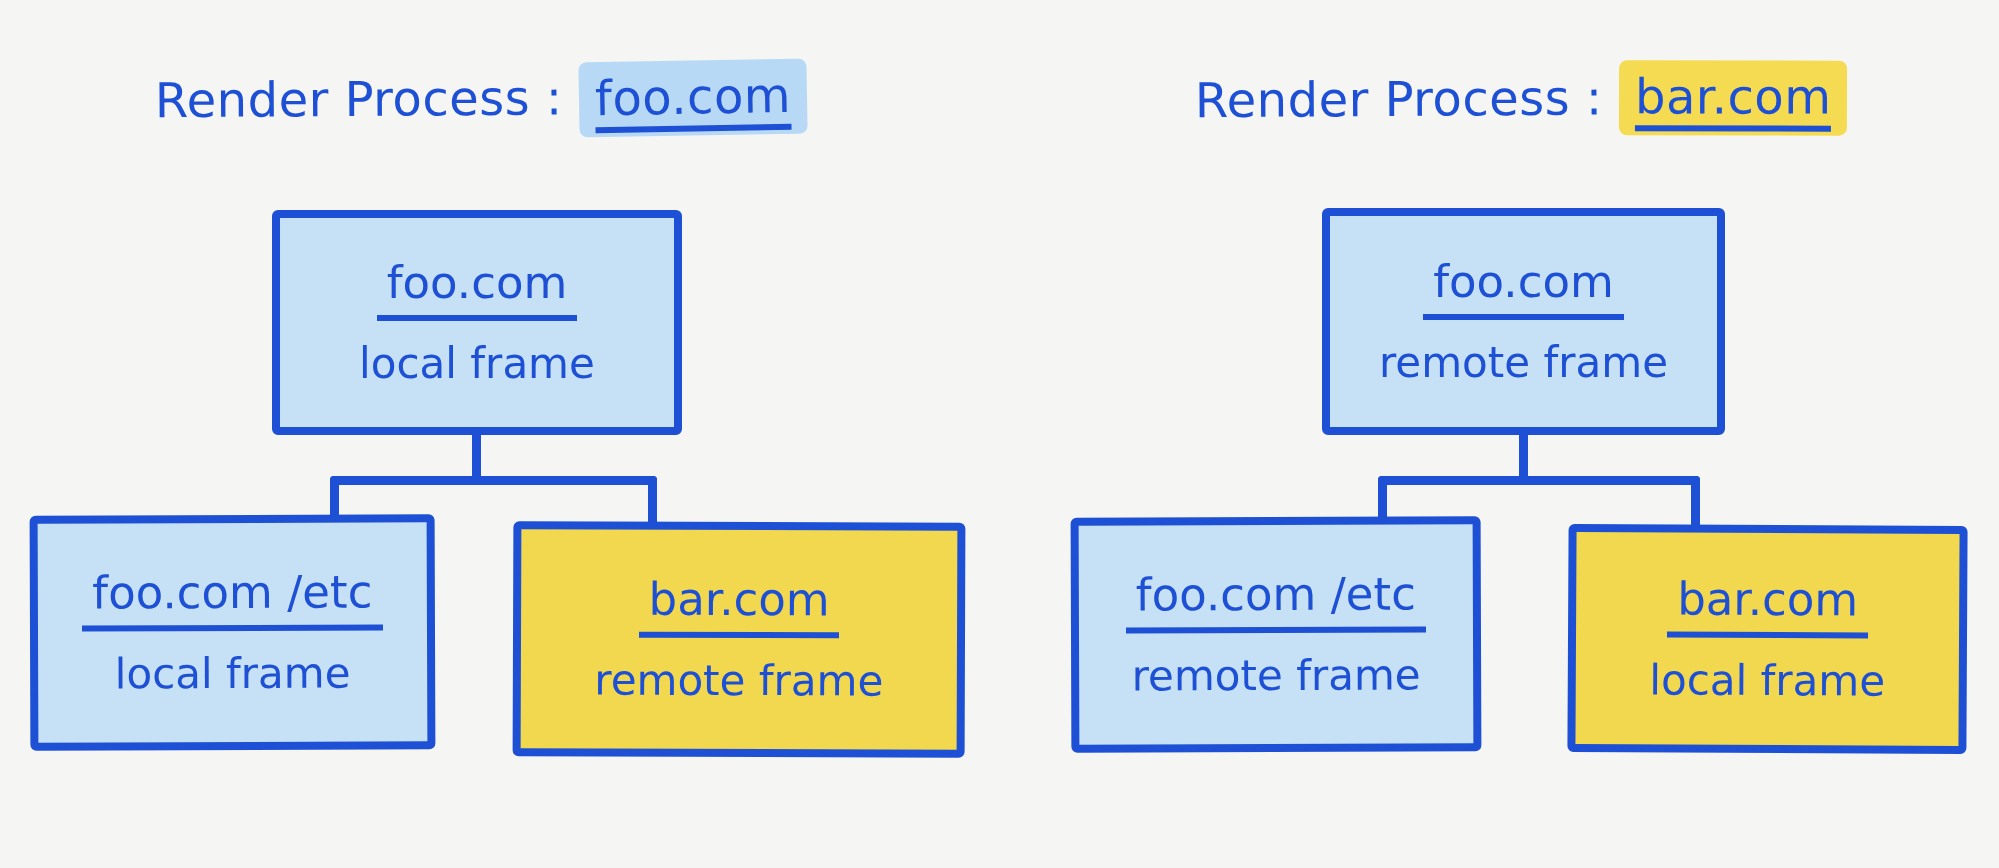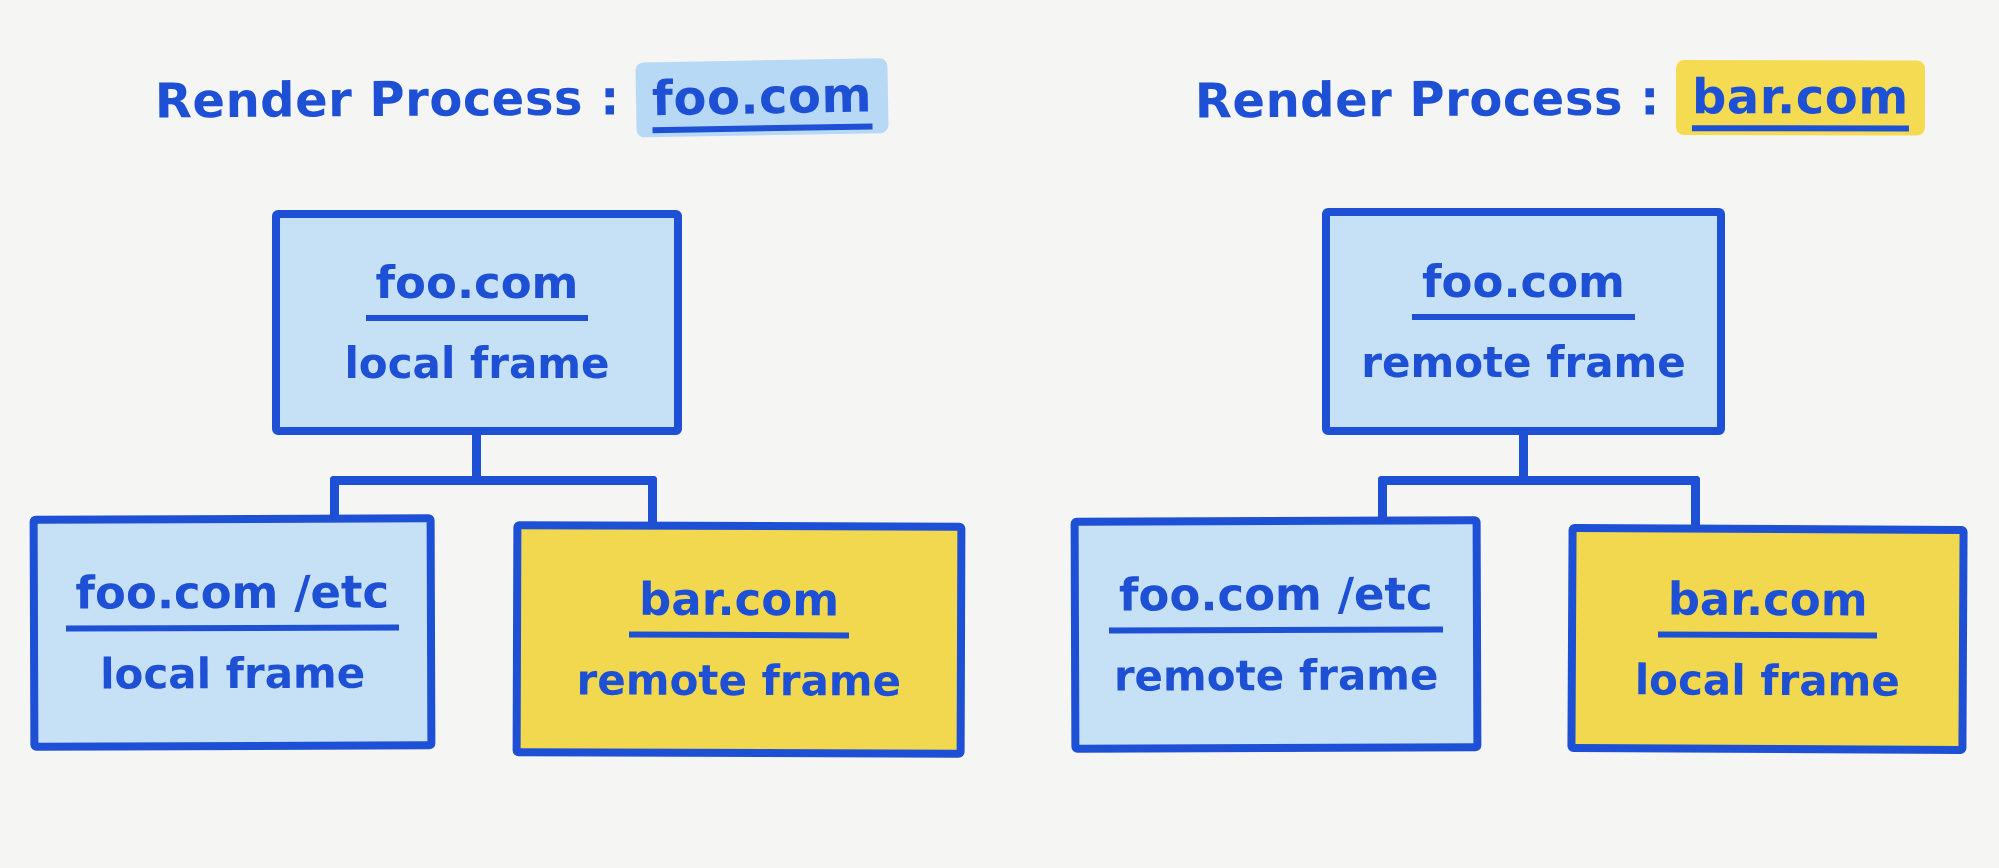--- a/index.html
+++ b/index.html
@@ -12,21 +12,21 @@
   }
   * { margin: 0; padding: 0; box-sizing: border-box; }
   html, body { background: var(--bg); }
   .canvas {
     position: relative;
     width: 1999px;
     height: 868px;
     background: var(--bg);
     overflow: hidden;
     font-family: "DejaVu Sans", "Liberation Sans", sans-serif;
-    font-weight: 700;
+    font-weight: 400;
     color: var(--ink);
   }
 
   
   .title {
     position: absolute;
     display: flex;
     align-items: baseline;
     gap: 16px;
     font-size: 48px;

